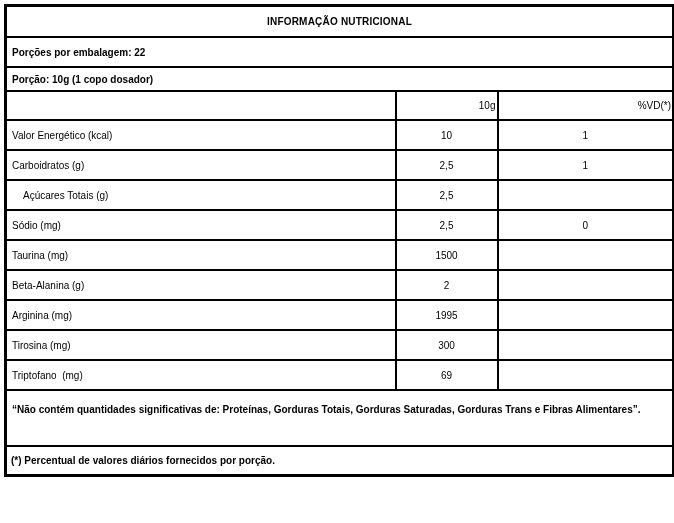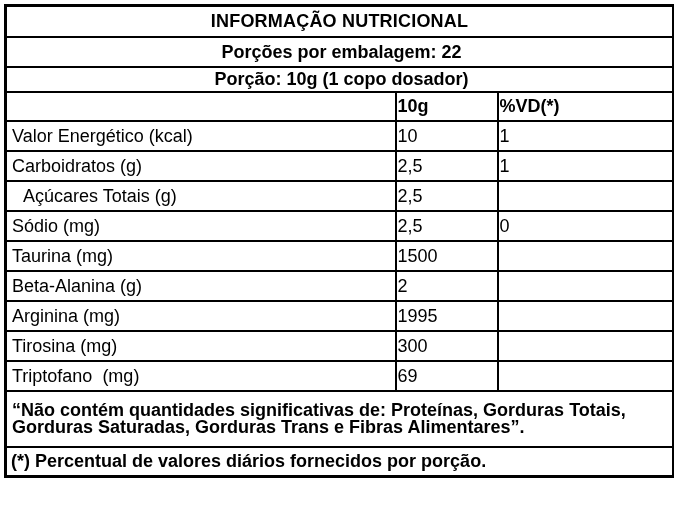--- a/index.html
+++ b/index.html
@@ -15,52 +15,51 @@
     padding: 4px 0 0 4px;
   }
   table.nutrition {
     border-collapse: collapse;
     width: 668px;
     table-layout: fixed;
     border: 3px solid #000;
   }
   table.nutrition td {
     border: 2px solid #000;
-    font-size: 18px;
+    font-size: 10px;
     overflow: hidden;
   }
   td.title-cell {
     text-align: center;
     font-weight: bold;
     height: 27px;
     letter-spacing: 0.2px;
   }
   td.meta-cell {
     font-weight: bold;
     padding-left: 5px;
     height: 26px;
-    text-align: center;
   }
   td.meta-cell.short {
     height: 20px;
   }
   td.colhead-cell {
-    font-weight: bold;
-    text-align: left;
+    font-weight: normal;
+    text-align: right;
     height: 25px;
   }
   td.label-cell {
     padding-left: 5px;
     height: 26px;
     white-space: pre-wrap;
   }
   td.label-cell.ind1 { padding-left: 16px; }
   td.label-cell.ind2 { padding-left: 27px; }
   td.val-cell {
-    text-align: left;
+    text-align: center;
     height: 26px;
   }
   td.note-cell {
     font-weight: bold;
     vertical-align: top;
     padding: 10px 5px 0 5px;
     height: 44px;
     line-height: 17px;
   }
   td.dvnote-cell {

